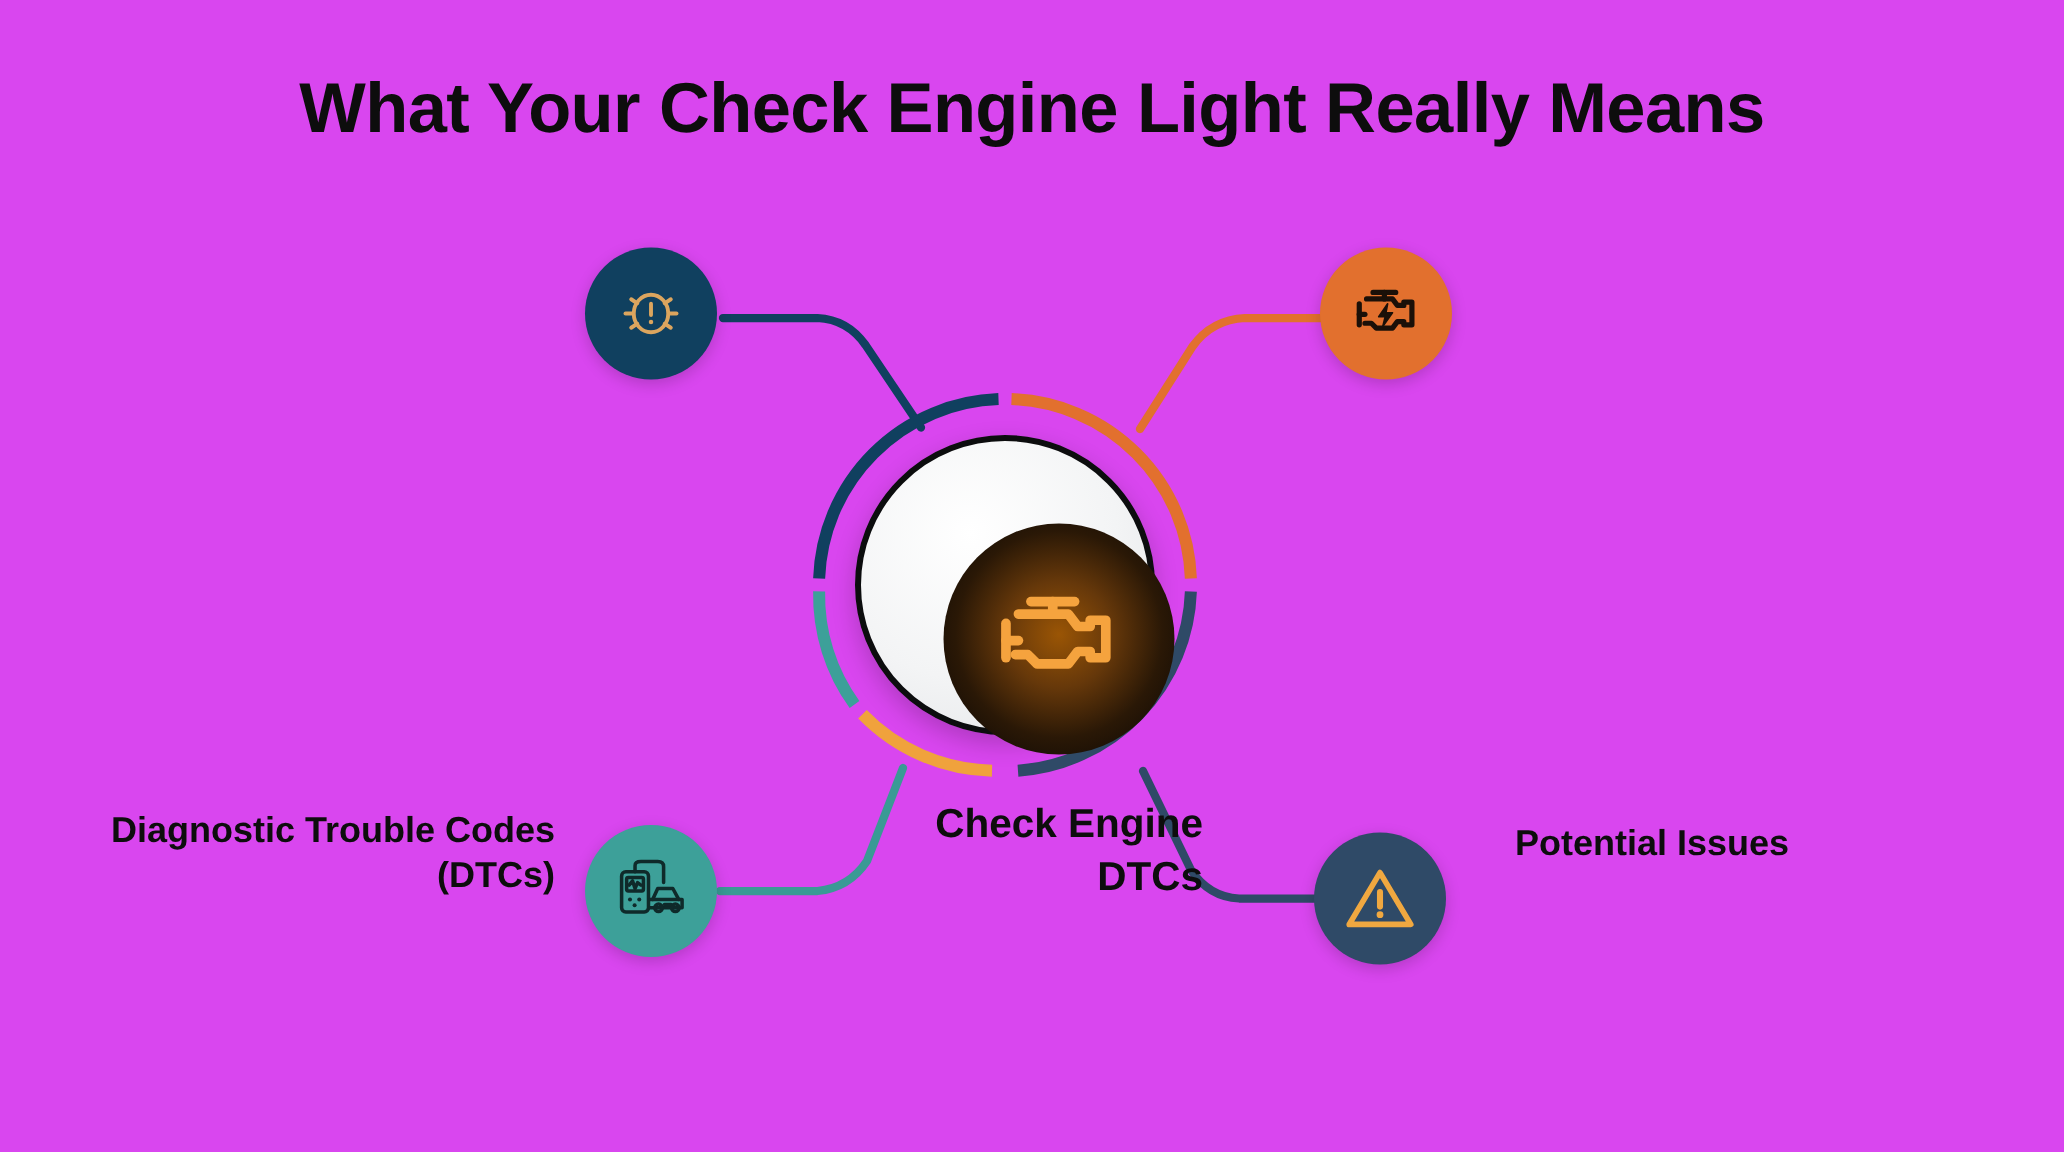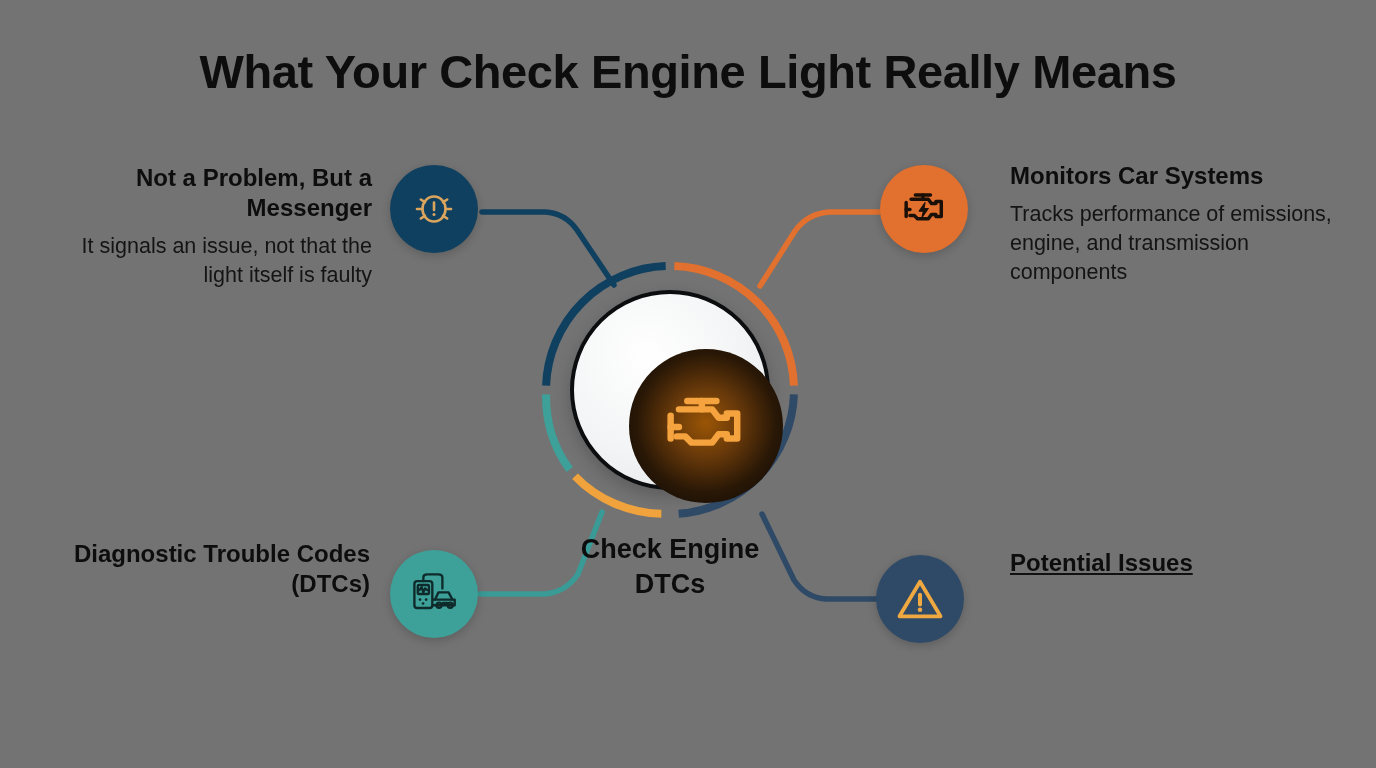--- a/index.html
+++ b/index.html
@@ -14,21 +14,21 @@
     font-family: "Liberation Sans", sans-serif;
     color: #111111;
     position: relative;
   }
 
   #canvas {
     position: absolute;
     left: 0; top: 0;
     width: 1376px;
     height: 768px;
-    background: #737373;
+    background: #d946ef;
   }
 
   
   #title {
     position: absolute;
     left: 0;
     top: 44px;
     width: 1376px;
     text-align: center;
     font-size: 47px;
@@ -88,21 +88,21 @@
     top: 50%;
     transform: translate(-50%, -50%);
     width: 104px;
     height: 104px;
   }
   #hub-label {
     position: absolute;
     left: 538px;
     top: 532px;
     width: 264px;
-    text-align: center;
+    text-align: right;
     font-size: 27px;
     font-weight: 700;
     line-height: 1.28;
     color: #0d0d0d;
   }
 
   
   .node-circle {
     position: absolute;
     width: 88px;
@@ -135,21 +135,21 @@
     line-height: 1.34;
     color: #141414;
     margin: 0;
   }
   .block.right-align { text-align: right; }
   .block.left-align  { text-align: left; }
 
   #block-tl { left: 40px;   top: 163px; width: 332px; }
   #block-tr { left: 1010px; top: 161px; width: 330px; }
   #block-bl { left: 50px;   top: 539px; width: 320px; }
-  #block-br { left: 1010px; top: 548px; width: 330px; text-decoration: underline; }
+  #block-br { left: 1010px; top: 548px; width: 330px; }
 </style>
 </head>
 <body>
 
 <div id="canvas">
 
   <div id="title">What Your Check Engine Light Really Means</div>
 
   <svg id="connectors" viewBox="0 0 1376 768">
 
@@ -252,29 +252,21 @@
   </div>
 
   <div class="node-circle" id="node-br">
     <svg width="54" height="54" viewBox="0 0 100 100">
       <path d="M50 18 L88 82 H12 Z" fill="none" stroke="#f0a840" stroke-width="7" stroke-linejoin="round"></path>
       <path d="M50 42 V60" fill="none" stroke="#f0a840" stroke-width="7.5" stroke-linecap="round"></path>
       <circle cx="50" cy="70" r="4.2" fill="#f0a840"></circle>
     </svg>
   </div>
 
-  <div class="block right-align" id="block-tl">
-    <p class="b-title">Not a Problem, But a Messenger</p>
-    <p class="b-body">It signals an issue, not that the light itself is faulty</p>
-  </div>
-
-  <div class="block left-align" id="block-tr">
-    <p class="b-title">Monitors Car Systems</p>
-    <p class="b-body">Tracks performance of emissions, engine, and transmission components</p>
-  </div>
+
 
   <div class="block right-align" id="block-bl">
     <p class="b-title">Diagnostic Trouble Codes (DTCs)</p>
   </div>
 
   <div class="block left-align" id="block-br">
     <p class="b-title">Potential Issues</p>
   </div>
 
 </div>

